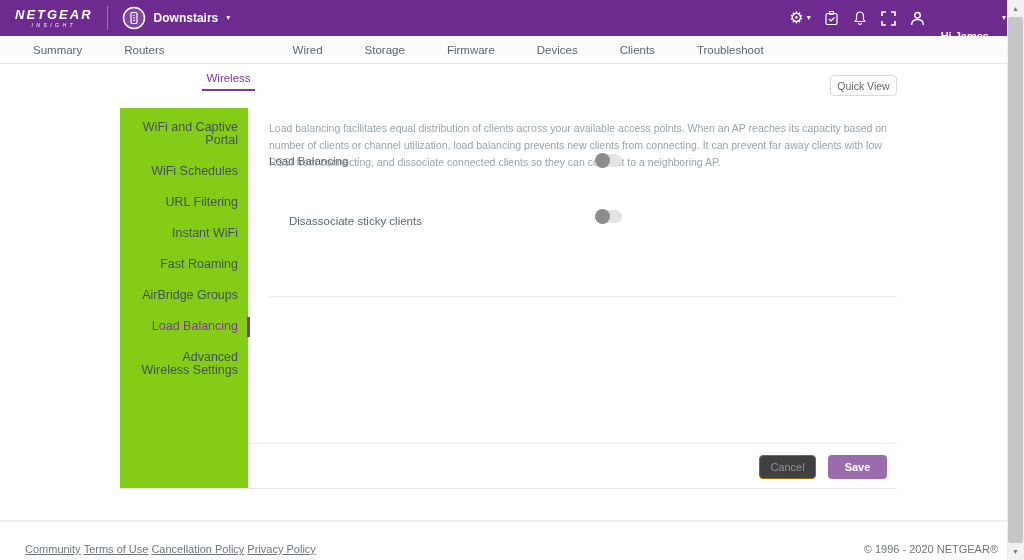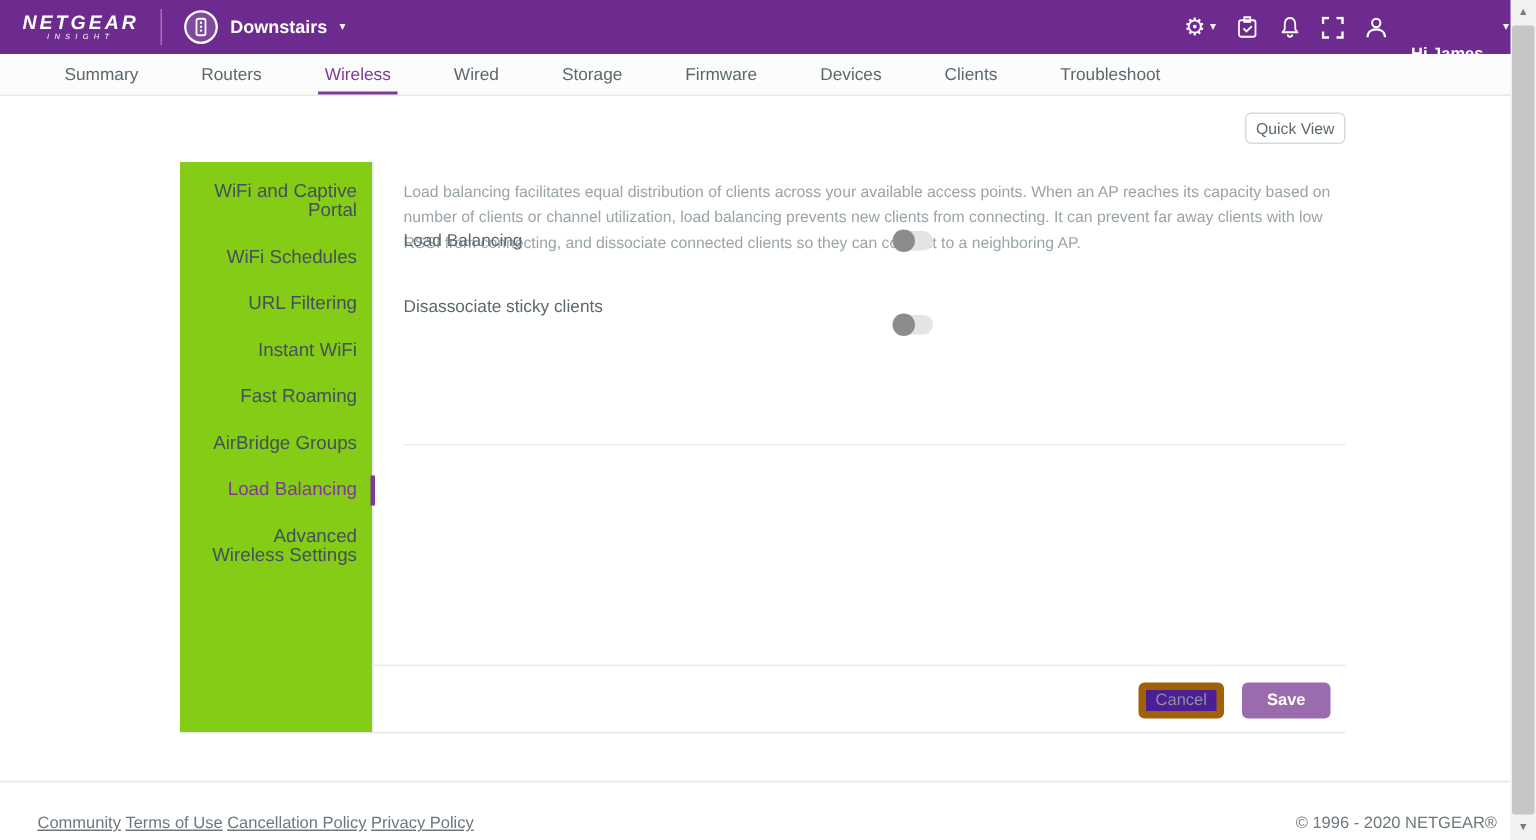--- a/index.html
+++ b/index.html
@@ -27,21 +27,21 @@
   .hicon{ display:flex; align-items:center; justify-content:center; cursor:pointer; }
   .gear-glyph{ font-size:16px; line-height:1; color:#fff; font-family:"DejaVu Sans", sans-serif; }
   .user-block{ display:flex; flex-direction:column; line-height:1.1; margin-left:2px;margin-top:44px; }
   .user-greeting{ font-size:11px; font-weight:bold; }
   .user-plan{ font-size:8px; opacity:0.9; }
 
   
   .tab-bar{
     position:absolute; top:36px; left:0; width:1024px; height:28px;
     background:#fcfcfc; border-bottom:1px solid #e8e8e8;
-    display:flex; align-items:flex-end; padding-left:22px;
+    display:flex; align-items:flex-start; padding-left:12px;
   }
   .tab{
     position:relative; font-size:11.5px; color:#5c686d; padding:0 21px;
     height:100%; display:flex; align-items:center; cursor:pointer;
   }
   .tab.active{ color:#7D3A96;margin-top:28px; }
   .tab.active::after{
     content:''; position:absolute; left:17px; right:17px; bottom:0;
     height:2px; background:#7D3A96;
   }
@@ -87,26 +87,26 @@
     border-radius:7px; background:#e4e4e4; cursor:pointer; }
   .toggle.row1{ top:154px; } .toggle.row2{ top:210px; }
   .toggle .knob{
     position:absolute; left:-1px; top:-1px; width:15px; height:15px;
     border-radius:50%; background:#8c8c8c;
   }
   .row-divider{ position:absolute; top:188px; left:20px; right:0; border-top:1px solid #ebedee; }
   .action-divider{ position:absolute; top:335px; left:0; right:0; border-top:1px solid #ebedee; }
   .btn{ position:absolute; top:347px; height:24px; border-radius:4px;
     font-size:11px; font-family:"Liberation Sans", sans-serif; cursor:pointer; }
-  .cancel-btn{ left:510px; width:57px; background:#4c1d95; border:5px solid #a16207; color:#8a9499;text-align:center; }
+  .cancel-btn{ left:510px; width:57px; background:#404040; border:1px solid #a16207; color:#8a9499;text-align:center; }
   .save-btn{ left:579px; width:59px; background:#9A6CAE; border:none; color:#fff; font-weight:bold; }
 
   
   .toggle-label.row1{ top:47px; } .toggle.row1{ top:46px; }
-  .toggle-label.row2{ top:91px; } .toggle.row2{ top:102px; }
+  .toggle-label.row2{ top:107px;margin-left:20px; } .toggle.row2{ top:102px; }
 
   
   .footer-divider{ position:absolute; top:520px; left:0; width:1024px; border-top:2px solid #eef0f1; }
   .footer-links{ position:absolute; top:543px; left:25px; display:flex; gap:3px; }
   .footer-link{ font-size:11px; color:#6e787c; text-decoration:underline; cursor:pointer; }
   .copyright{ position:absolute; top:543px; right:26px; font-size:11px; color:#6e787c;margin-left:16px; }
 
   
   .scrollbar{ position:absolute; right:0; top:0; width:17px; height:560px; background:#f1f1f1; z-index:20; }
   .scroll-arrow{ position:absolute; left:0; width:17px; height:17px; display:flex;

